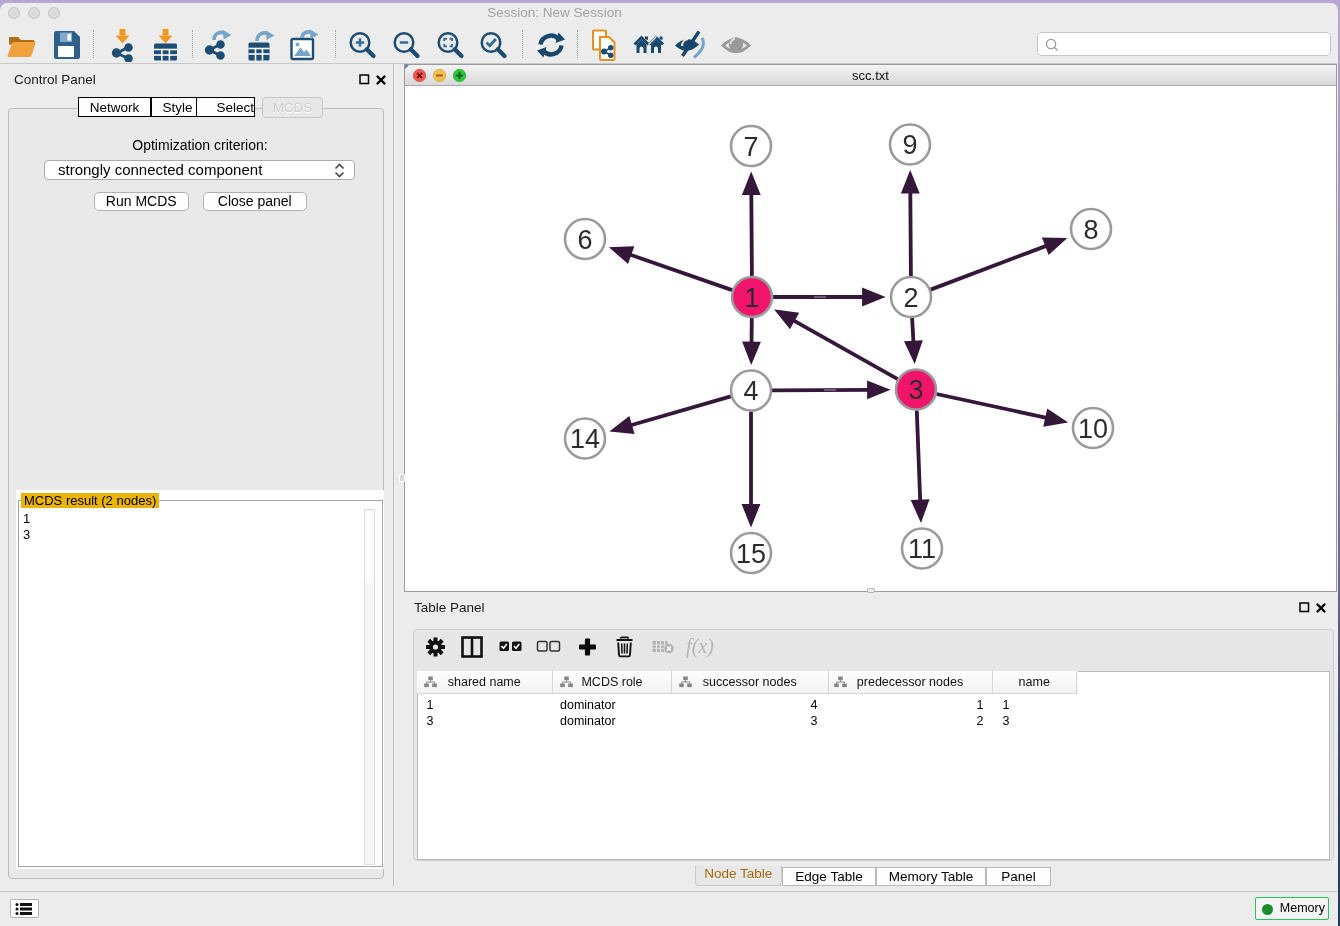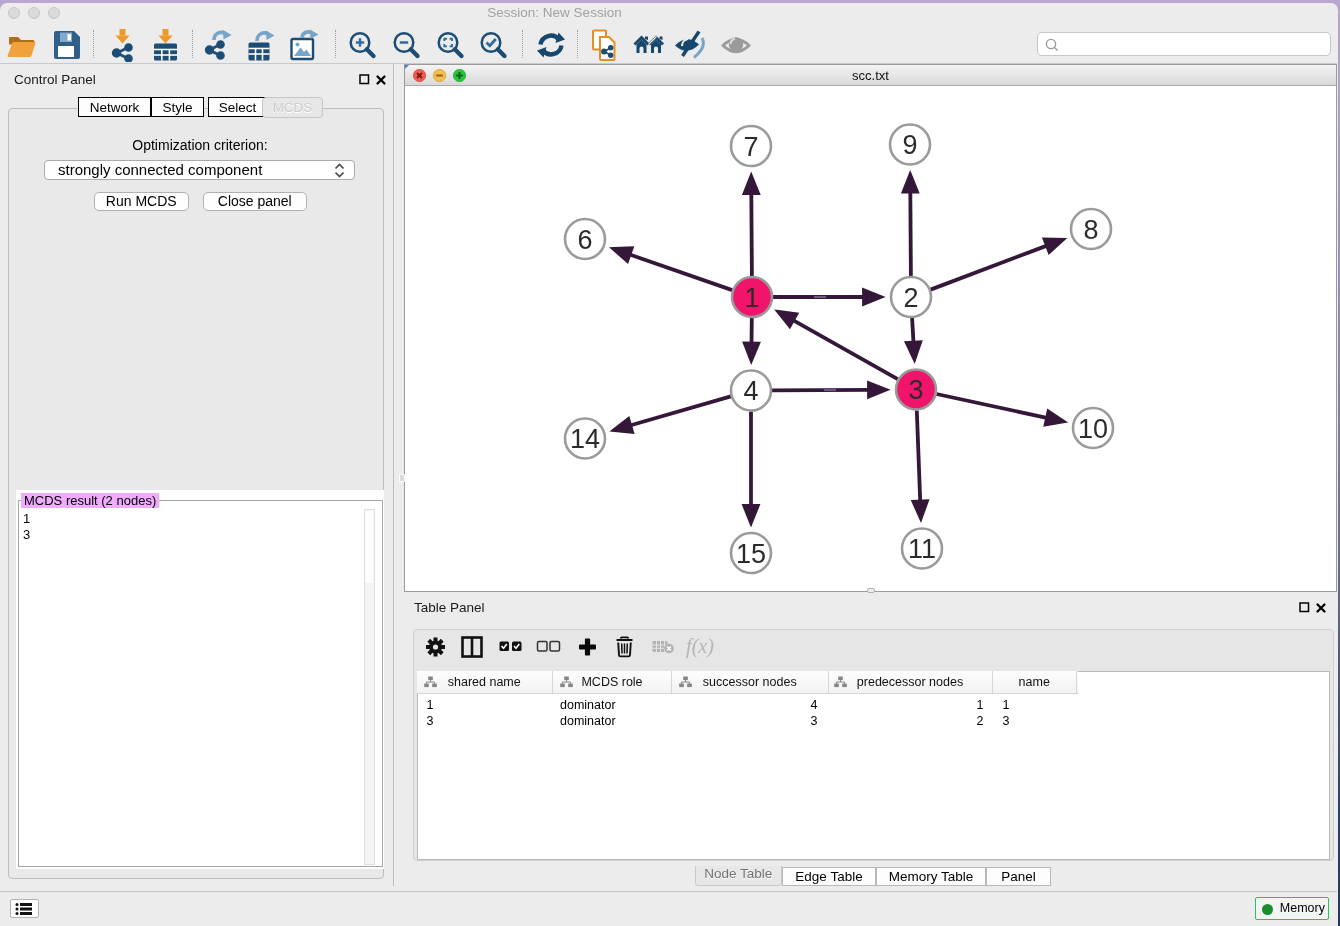--- a/index.html
+++ b/index.html
@@ -14,37 +14,37 @@
 #cpline{position:absolute;left:392.5px;top:63px;width:1px;height:823px;background:#bcbcbc;}
 #cphdr{position:absolute;left:14px;top:72px;font-size:13.5px;color:#1a1a1a;}
 #cpbox{position:absolute;left:8px;top:108px;width:376px;height:771px;background:#e9e9e9;border:1px solid #bdbdbd;border-radius:4px;}
 .tab{position:absolute;top:97px;height:20px;background:#fdfdfd;border:1px solid #000000;font-size:13.5px;text-align:center;line-height:19px;color:#000;}
 #tabmcds{position:absolute;left:262px;top:96.5px;width:61px;height:21.5px;background:#e7e7e7;border:1px solid #c6c6c6;border-radius:4px;font-size:13.5px;text-align:center;line-height:20px;color:#cdcdcd;text-shadow:0 1px 0 #fff;z-index:3;}
 #optlab{position:absolute;left:0;top:137px;width:400px;text-align:center;font-size:14px;color:#000;}
 #combo{position:absolute;left:44px;top:160px;width:311px;height:20px;background:#fff;border:1px solid #ababab;border-radius:4px;font-size:15px;line-height:18px;color:#000;padding-left:13px;}
 .btn{position:absolute;top:192px;height:19px;background:#fefefe;border:1px solid #b1b1b1;border-radius:5px;font-size:14px;text-align:center;line-height:17px;color:#000;}
 #fswhite{position:absolute;left:16px;top:490px;width:368px;height:379px;background:#fff;}
 #fs{position:absolute;left:17.5px;top:500px;width:365px;height:367px;border:1px solid #a5a5a5;}
-#fsleg{position:absolute;left:21px;top:493px;background:#f0abfc;padding:0 3px;font-size:13px;color:#000;}
+#fsleg{position:absolute;left:21px;top:493px;background:#eab308;padding:0 3px;font-size:13px;color:#000;}
 #fsin{position:absolute;left:20px;top:510.5px;width:340px;font-size:13px;line-height:16px;color:#000;padding-left:3px;}
 #fsscroll{position:absolute;left:363.5px;top:508.5px;width:11px;height:356px;background:#f4f4f4;border:1px solid #dedede;}
 #fsthumb{position:absolute;left:0.5px;top:1px;width:8px;height:72px;background:#fdfdfd;}
 #netwin{position:absolute;left:404px;top:64px;width:933px;height:528px;background:#fff;border:1px solid #9a9a9a;}
 #nettitle{position:absolute;left:404px;top:64px;width:933px;height:22px;background:linear-gradient(#f4f4f4,#d8d8d8);border:1px solid #9a9a9a;border-bottom:1px solid #ababab;}
 #nettext{position:absolute;left:404px;top:68px;width:933px;text-align:center;font-size:13px;color:#111;}
 .tl2{position:absolute;top:69px;width:12.5px;height:12.5px;border-radius:50%;font-size:9px;font-weight:bold;text-align:center;line-height:12px;}
 #tphdr{position:absolute;left:414px;top:600px;font-size:13.5px;color:#1a1a1a;}
 #tpbox{position:absolute;left:412.5px;top:628.5px;width:921px;height:232px;background:#e6e6e6;border:1px solid #cfcfcf;border-radius:4px;}
 #tptable{position:absolute;left:416.5px;top:670.5px;width:913.5px;height:189px;background:#fff;border:1px solid #bbb;}
 #thead{position:absolute;left:416.5px;top:670.5px;width:661px;height:23px;background:linear-gradient(#fdfdfd,#f2f2f2);border-bottom:1px solid #d6d6d6;}
 .hcol{position:absolute;top:670.5px;height:22px;border-right:1px solid #d6d6d6;font-size:12.5px;line-height:22px;text-align:center;color:#111;}
 .trow{position:absolute;left:416.5px;width:660px;height:16px;font-size:12.5px;line-height:16px;color:#000;}
 .tc{position:absolute;top:0;height:16px;}
 .tabs2{position:absolute;top:866.5px;height:19px;background:#fdfdfd;border:1px solid #b9b9b9;font-size:13.5px;text-align:center;line-height:17px;color:#000;}
-#tabnode{position:absolute;left:694.5px;top:866px;width:87.5px;height:20px;background:#e7e7e7;border:1px solid #c9c9c9;border-top:none;border-radius:0 0 4px 4px;font-size:13.5px;text-align:center;line-height:16px;color:#737373;text-shadow:0 1px 0 #fff;}
+#tabnode{position:absolute;left:694.5px;top:866px;width:87.5px;height:20px;background:#e7e7e7;border:1px solid #c9c9c9;border-top:none;border-radius:0 0 4px 4px;font-size:13.5px;text-align:center;line-height:16px;color:#a16207;text-shadow:0 1px 0 #fff;}
 #stline{position:absolute;left:0;top:891px;width:1337px;height:1px;background:#c4c4c4;}
 #memb{position:absolute;left:1255px;top:897px;width:74px;height:23px;background:#f4f4f4;border:1px solid #22c55e;border-radius:2px;font-size:12.5px;line-height:21px;color:#000;text-align:right;padding-right:3px;}
 #listb{position:absolute;left:10px;top:899px;width:29px;height:19px;background:#fdfdfd;border:1px solid #b3b3b3;border-radius:2px;}
 </style></head>
 <body>
 <div id="winbg"></div>
 <div id="title">Session: New Session</div>
 <div class="tl" style="left:8px;"></div>
 <div class="tl" style="left:28px;"></div>
 <div class="tl" style="left:48px;"></div>
@@ -208,21 +208,21 @@
 <div id="cphdr">Control Panel</div>
 <svg class="abs" style="left:359px;top:74px" width="11" height="11">
     <rect x="1" y="1" width="8.5" height="8.5" fill="none" stroke="#000" stroke-width="1.5"></rect>
   </svg>
 <svg class="abs" style="left:375px;top:74px" width="12" height="12">
     <path d="M2.5,2.5 L9.5,9.5 M9.5,2.5 L2.5,9.5" stroke="#000" stroke-width="2.3" stroke-linecap="round"></path>
   </svg>
 <div id="cpbox"></div>
 <div class="tab" style="left:78px;width:73px;">Network</div>
 <div class="tab" style="left:151px;width:53px;">Style</div>
-<div class="tab" style="left:208px;width:59px;">Select</div>
+<div class="tab" style="left:196px;width:59px;text-align:right;">Select</div>
 <div id="tabmcds">MCDS</div>
 <div id="optlab">Optimization criterion:</div>
 <div id="combo">strongly connected component
   <svg width="11" height="15" style="position:absolute;right:9px;top:2px">
       <path d="M1.5,5.5 L5.5,1.5 L9.5,5.5" fill="none" stroke="#4a4a4a" stroke-width="1.7"></path>
       <path d="M1.5,9.5 L5.5,13.5 L9.5,9.5" fill="none" stroke="#4a4a4a" stroke-width="1.7"></path>
     </svg>
 </div>
 <div class="btn" style="left:93.5px;width:95.5px;">Run MCDS</div>
 <div class="btn" style="left:203px;width:103.5px;">Close panel</div>

